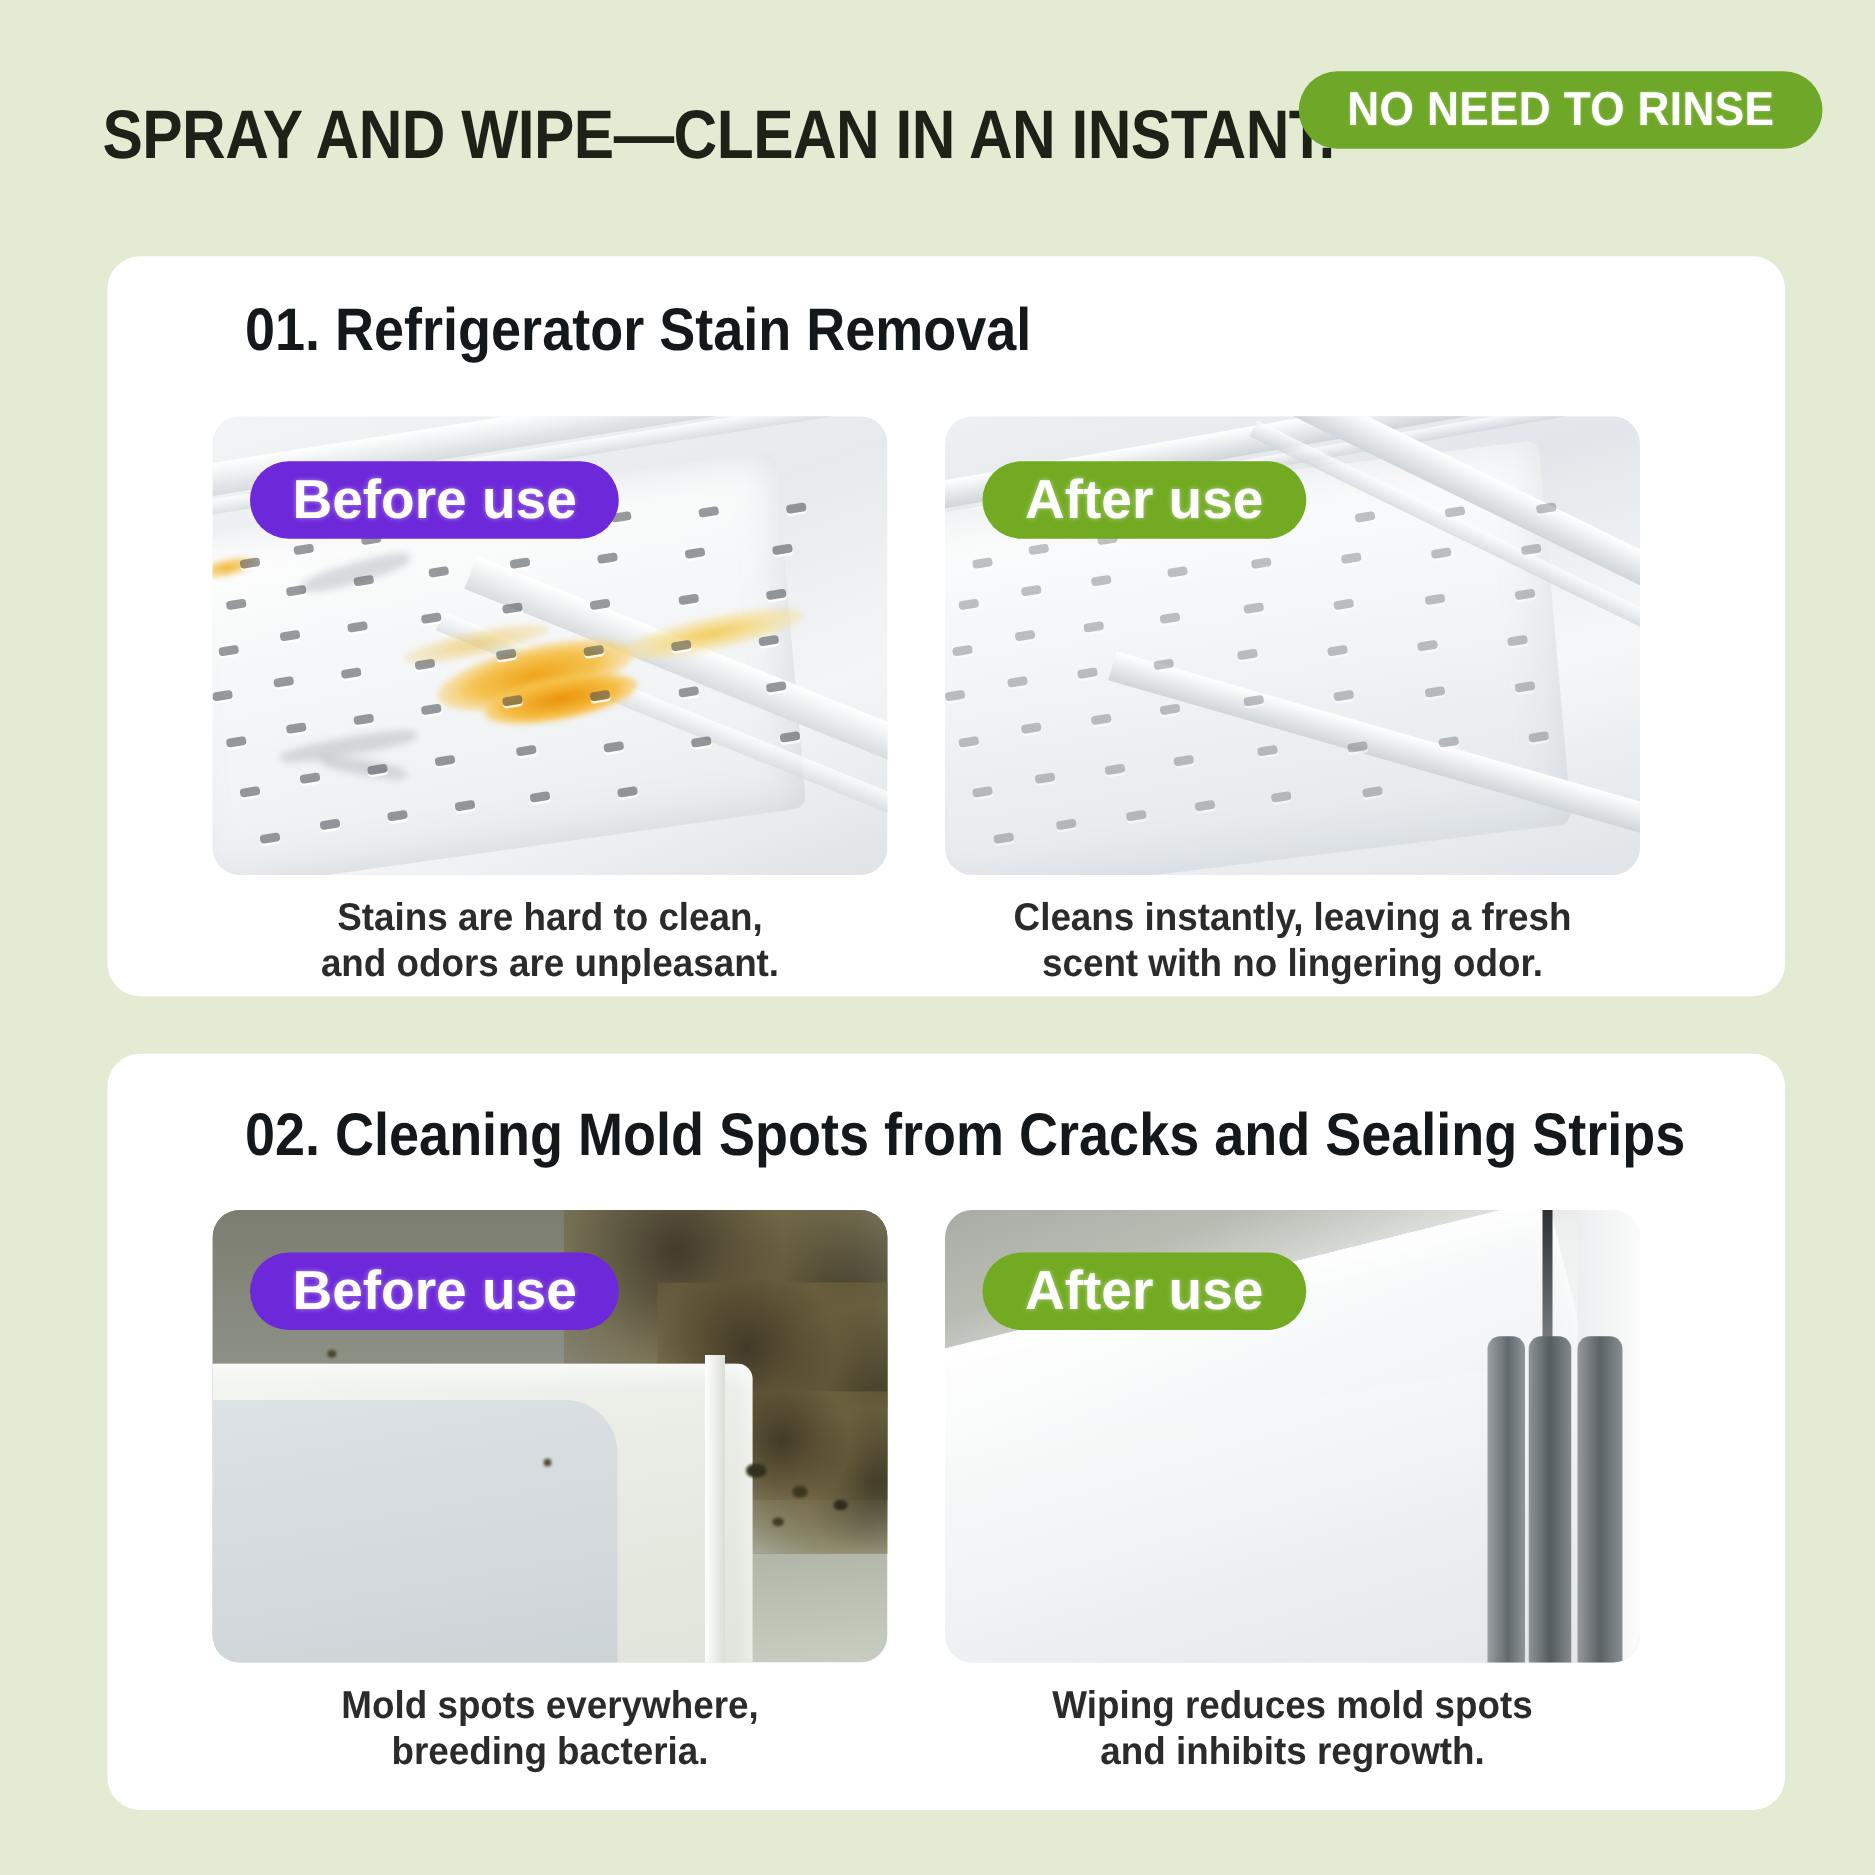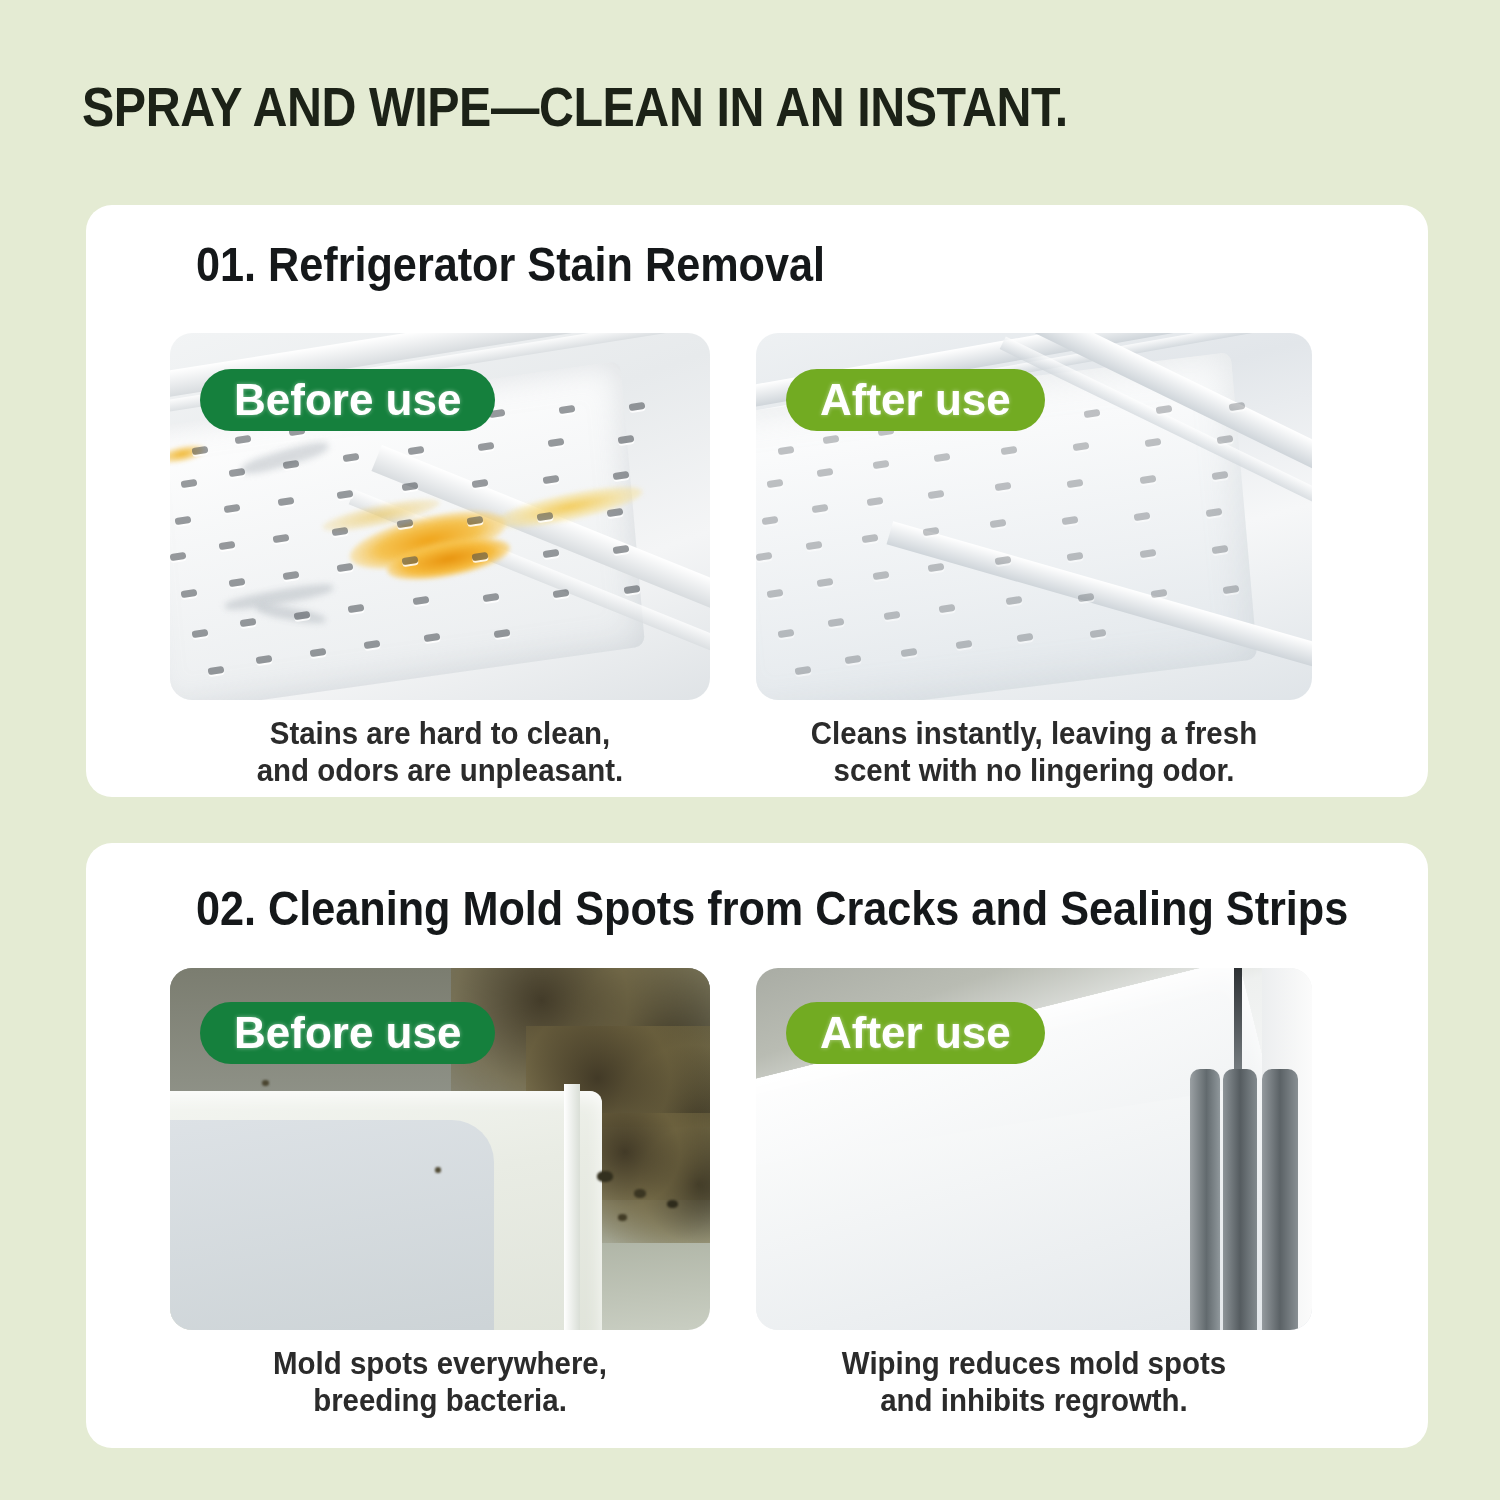--- a/index.html
+++ b/index.html
@@ -109,21 +109,21 @@
     position: absolute;
     left: 30px;
     top: 36px;
     height: 62px;
     border-radius: 33px;
     display: flex;
     align-items: center;
     padding: 0 34px;
     z-index: 6;
   }
-  .use-badge.before { background: #15803d; }
+  .use-badge.before { background: #6d28d9; }
   .use-badge.after  { background: #72ab22; }
   .use-badge span {
     color: #ffffff;
     font-size: 44px;
     font-weight: 700;
     line-height: 1;
     white-space: nowrap;
     text-shadow: 0 0 4px rgba(255,255,255,0.45);
   }
   #card-2 .use-badge { top: 34px; }
@@ -292,20 +292,23 @@
   .white-col {
     position:absolute; right:0; top:0; width:9%; height:100%;
     background: linear-gradient(90deg,#eceeef,#fbfbfb);
   }
 </style>
 </head>
 <body>
 
 <div class="header">
   <div class="headline">SPRAY AND WIPE—CLEAN IN AN INSTANT.</div>
+  <div class="rinse-badge">
+    <span>NO NEED TO RINSE</span>
+  </div>
 </div>
 
 <div class="card" id="card-1">
   <div class="card-title">01. Refrigerator Stain Removal</div>
 
   <div class="panels">
 
     <div class="panel left">
       <div class="photo">
         <div class="shelf-base"></div>

